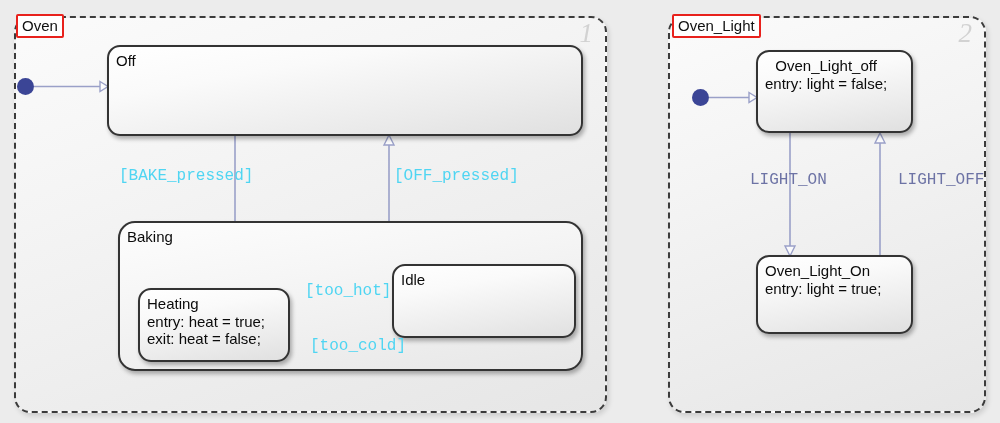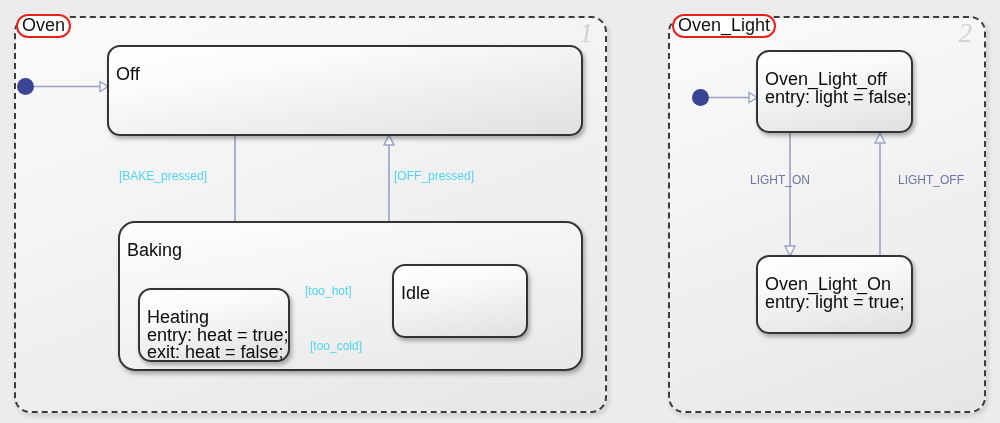--- a/index.html
+++ b/index.html
@@ -29,23 +29,23 @@
     font-family:"Liberation Serif", serif;
     font-style:italic;
     line-height:1;
     user-select:none;
   }
   
   .chart-tag{
     position:absolute;
     background:#ffffff;
     border:2px solid #e8211c;
-    border-radius:12px;
+    border-radius:2px;
     color:#101010;
-    font-size:18px;
+    font-size:15px;
     line-height:15px;
     padding:2px 4px 3px 4px;
     white-space:nowrap;
     z-index:40;
   }
 
   
   .state{
     position:absolute;
     box-sizing:border-box;
@@ -54,22 +54,22 @@
     background:linear-gradient(170deg,#ffffff 0%,#fafafa 30%,#ebebeb 72%,#e0e0e0 100%);
     box-shadow:2px 3px 4px rgba(0,0,0,0.30);
     z-index:10;
   }
   .state.super{
     border-radius:17px;
     background:linear-gradient(170deg,#fdfdfd 0%,#f6f6f6 35%,#e7e7e7 100%);
   }
   .state-label{
     position:absolute;
-    left:7px;top:19px;
-    font-size:18px;
+    left:7px;top:5px;
+    font-size:15px;
     line-height:17.5px;
     color:#0b0b0b;
     white-space:pre;
   }
 
   
   .init-dot{
     position:absolute;
     width:17px;height:17px;
     border-radius:50%;
@@ -92,24 +92,25 @@
   }
   svg.wires polygon.head{
     fill:#fbfbfc;
     stroke:#9aa0c8;
     stroke-width:1.4;
   }
 
   
   .t-label{
     position:absolute;
-    font-size:12px;
+    font-size:16px;
     line-height:16px;
     white-space:nowrap;
     z-index:25;
+    font-family:Liberation Mono, monospace;
   }
   .t-label.cond{ color:#4fd5f2; }
   .t-label.evt { color:#6d73a5; }
 </style>
 </head>
 <body>
 
 <div id="canvas">
 
   <div class="subsystem" style="left:14px;top:16px;width:593px;height:397px;">
@@ -125,38 +126,38 @@
   <div class="state super" style="left:118px;top:221px;width:465px;height:150px;">
     <span class="state-label">Baking</span>
   </div>
 
   <div class="state" style="left:138px;top:264px;width:152px;height:74px;margin-top:24px;">
     <span class="state-label">Heating
 entry: heat = true;
 exit: heat = false;</span>
   </div>
 
-  <div class="state" style="left:392px;top:264px;width:136px;height:74px;">
+  <div class="state" style="left:392px;top:264px;width:184px;height:74px;">
     <span class="state-label">Idle</span>
   </div>
 
   <div class="init-dot" style="left:17px;top:78px;"></div>
 
   <div class="t-label cond" style="left:119px;top:168px;">[BAKE_pressed]</div>
   <div class="t-label cond" style="left:394px;top:168px;">[OFF_pressed]</div>
   <div class="t-label cond" style="left:305px;top:283px;">[too_hot]</div>
   <div class="t-label cond" style="left:310px;top:326px;margin-top:12px;">[too_cold]</div>
 
   <div class="subsystem" style="left:668px;top:16px;width:318px;height:397px;">
     <span class="subsystem-badge">2</span>
   </div>
 
   <div class="chart-tag" style="left:672px;top:14px;">Oven_Light</div>
 
-  <div class="state" style="left:756px;top:50px;width:157px;height:83px;">
+  <div class="state" style="left:756px;top:50px;width:157px;height:83px;text-align:center;">
     <span class="state-label">Oven_Light_off
 entry: light = false;</span>
   </div>
 
   <div class="state" style="left:756px;top:255px;width:157px;height:79px;">
     <span class="state-label">Oven_Light_On
 entry: light = true;</span>
   </div>
 
   <div class="init-dot" style="left:692px;top:89px;"></div>

